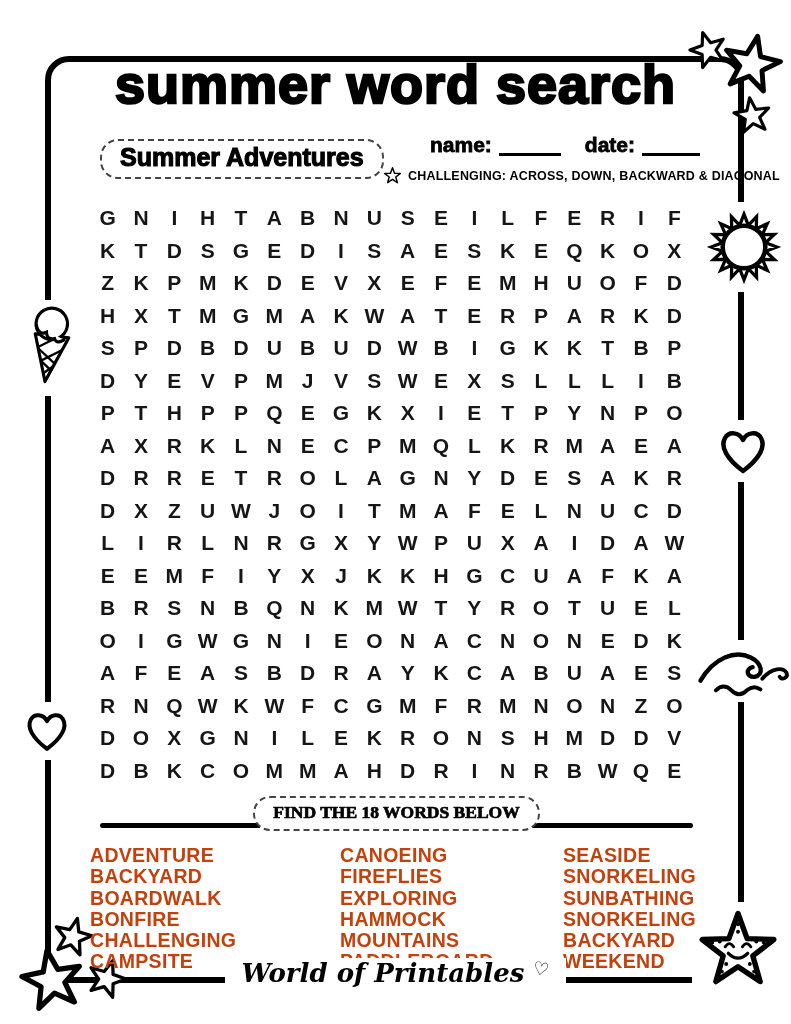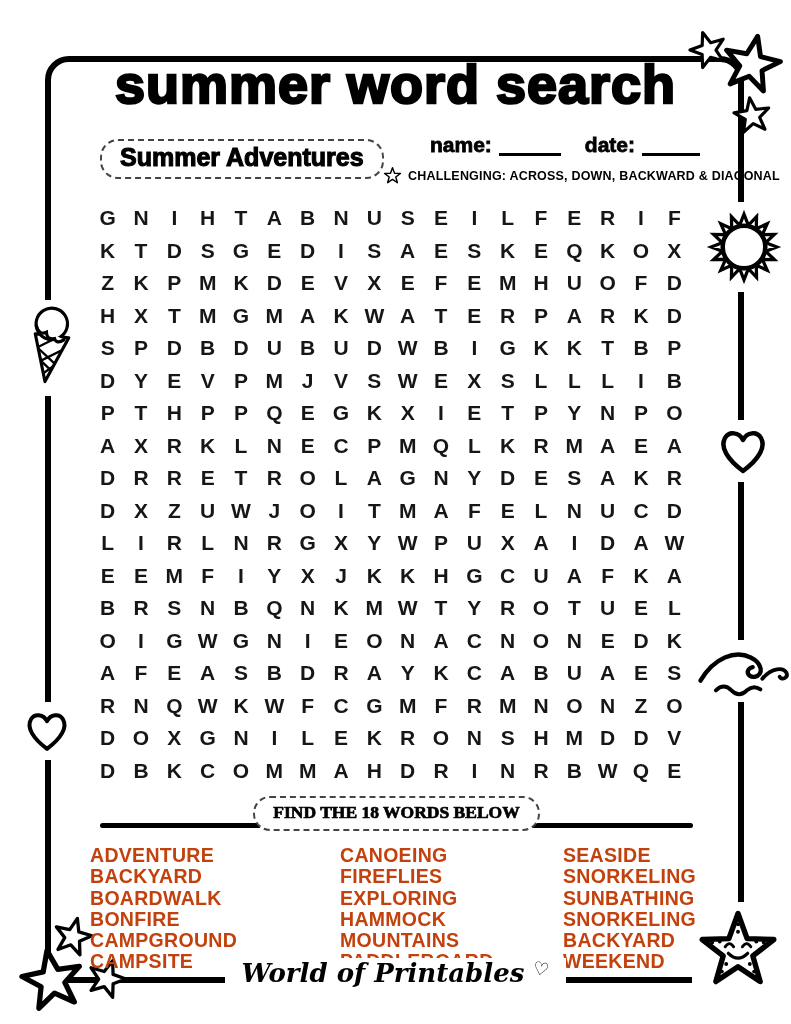--- a/index.html
+++ b/index.html
@@ -427,21 +427,21 @@
     <div class="find-badge">
       <span>FIND THE 18 WORDS BELOW</span>
     </div>
   </div>
 
   <div class="wordcol c1">
       <div>ADVENTURE</div>
       <div>BACKYARD</div>
       <div>BOARDWALK</div>
       <div>BONFIRE</div>
-      <div>CAMPGROUND</div>
+      <div>CHALLENGING</div>
       <div>CAMPSITE</div>
     </div>
   <div class="wordcol c2">
       <div>CANOEING</div>
       <div>FIREFLIES</div>
       <div>EXPLORING</div>
       <div>HAMMOCK</div>
       <div>MOUNTAINS</div>
       <div>PADDLEBOARD</div>
     </div>

